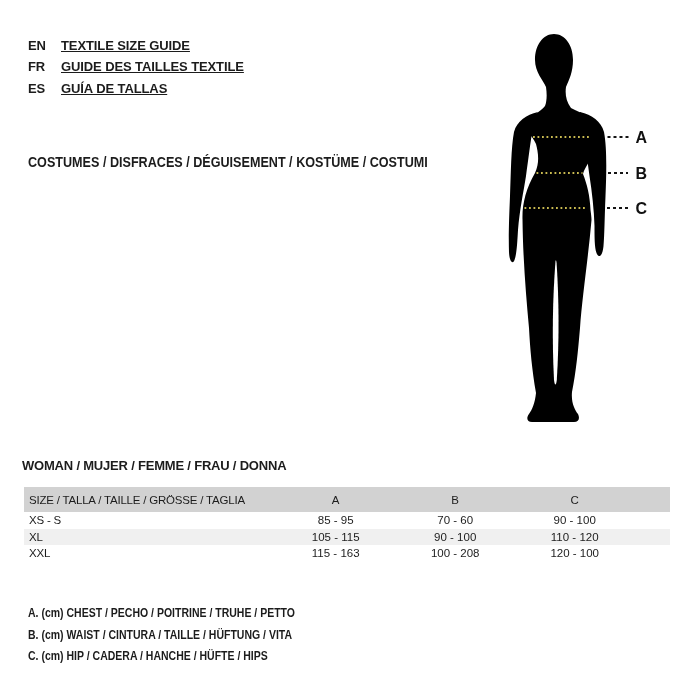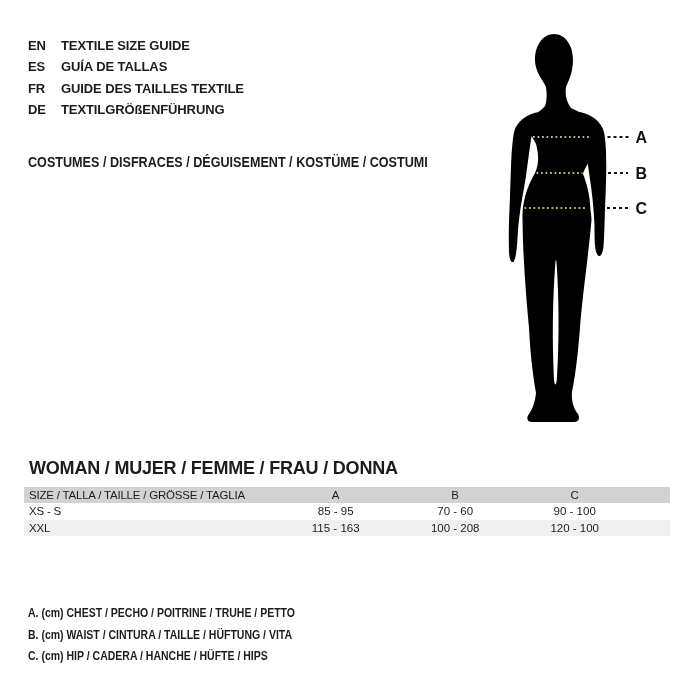--- a/index.html
+++ b/index.html
@@ -2,55 +2,54 @@
 <html><head>
 <meta charset="utf-8">
 <style>
   html,body{margin:0;padding:0;background:#fff;}
   .canvas{
     position:relative;width:700px;height:700px;background:#ffffff;overflow:hidden;
     font-family:"Liberation Sans",sans-serif;color:#1c1c1c;
   }
   
   .langs{position:absolute;left:28px;top:35px;font-size:13px;font-weight:700;
-         line-height:21.4px;letter-spacing:-.1px;white-space:nowrap;}
+         line-height:21.4px;letter-spacing:-.1px;white-space:nowrap;text-decoration:underline;}
   .langs .code{display:inline-block;width:33px;}
   
   .category{position:absolute;left:28px;top:153px;font-size:15px;font-weight:700;
             white-space:nowrap;transform:scaleX(.84);transform-origin:0 50%;letter-spacing:0;}
   
   .figure{position:absolute;left:480px;top:20px;width:200px;height:420px;}
   .figure text{font-family:"Liberation Sans",sans-serif;font-size:16px;font-weight:700;fill:#111;}
   
-  .caption{position:absolute;left:29px;top:458px;font-size:18px;font-weight:700;
+  .caption{position:absolute;left:22px;top:458px;font-size:13px;font-weight:700;
            white-space:nowrap;letter-spacing:-.2px;}
   
   .size-table{position:absolute;left:24px;top:487px;width:646px;border-collapse:collapse;
               font-size:11.5px;table-layout:fixed;}
   .size-table td,.size-table th{padding:0;font-weight:400;vertical-align:middle;
               white-space:nowrap;overflow:visible;}
-  .size-table thead th{height:16px;background:#d2d2d2;}
+  .size-table thead th{height:25px;background:#d2d2d2;}
   .size-table tbody td{height:16.5px;margin-top:39px;}
   .size-table .col-size{text-align:left;padding-left:5px;letter-spacing:-.2px;}
   .size-table .col-val{text-align:center;}
   .size-table tbody tr:nth-child(even){background:#f0f0f0;}
   
   .legend{position:absolute;left:28px;top:603px;font-size:12.5px;font-weight:700;
           line-height:21.6px;white-space:nowrap;transform:scaleX(.84);transform-origin:0 0;}
 </style>
 </head>
 <body>
 
 <div class="canvas">
 
   <div class="langs">
     <div><span class="code">EN</span><span>TEXTILE SIZE GUIDE</span></div>
+    <div><span class="code">FR</span><span>GUIDE DES TAILLES TEXTILE</span></div>
     <div><span class="code">ES</span><span>GUÍA DE TALLAS</span></div>
-    <div><span class="code">FR</span><span>GUIDE DES TAILLES TEXTILE</span></div>
-    <div><span class="code">DE</span><span>TEXTILGRÖßENFÜHRUNG</span></div>
   </div>
 
   <div class="category">COSTUMES / DISFRACES / DÉGUISEMENT / KOSTÜME / COSTUMI</div>
 
   <svg class="figure" viewBox="0 0 200 420" aria-hidden="true">
     <path fill="#000" d="M 74 14
          C 85 14 93 25 93 40
          C 93 52 89 60 86 67
          C 85 74 86 81 91 88
          C 103 94 115 98 120 106
@@ -131,20 +130,27 @@
     </thead>
     <tbody>
       <tr>
         <td class="col-size">XS - S</td>
         <td class="col-val">85 - 95</td>
         <td class="col-val">70 - 60</td>
         <td class="col-val">90 - 100</td>
         <td></td>
       </tr>
       <tr>
+        <td class="col-size">XL</td>
+        <td class="col-val">105 - 115</td>
+        <td class="col-val">90 - 100</td>
+        <td class="col-val">110 - 120</td>
+        <td></td>
+      </tr>
+      <tr>
         <td class="col-size">XXL</td>
         <td class="col-val">115 - 163</td>
         <td class="col-val">100 - 208</td>
         <td class="col-val">120 - 100</td>
         <td></td>
       </tr>
     </tbody>
   </table>
 
   <div class="legend">

